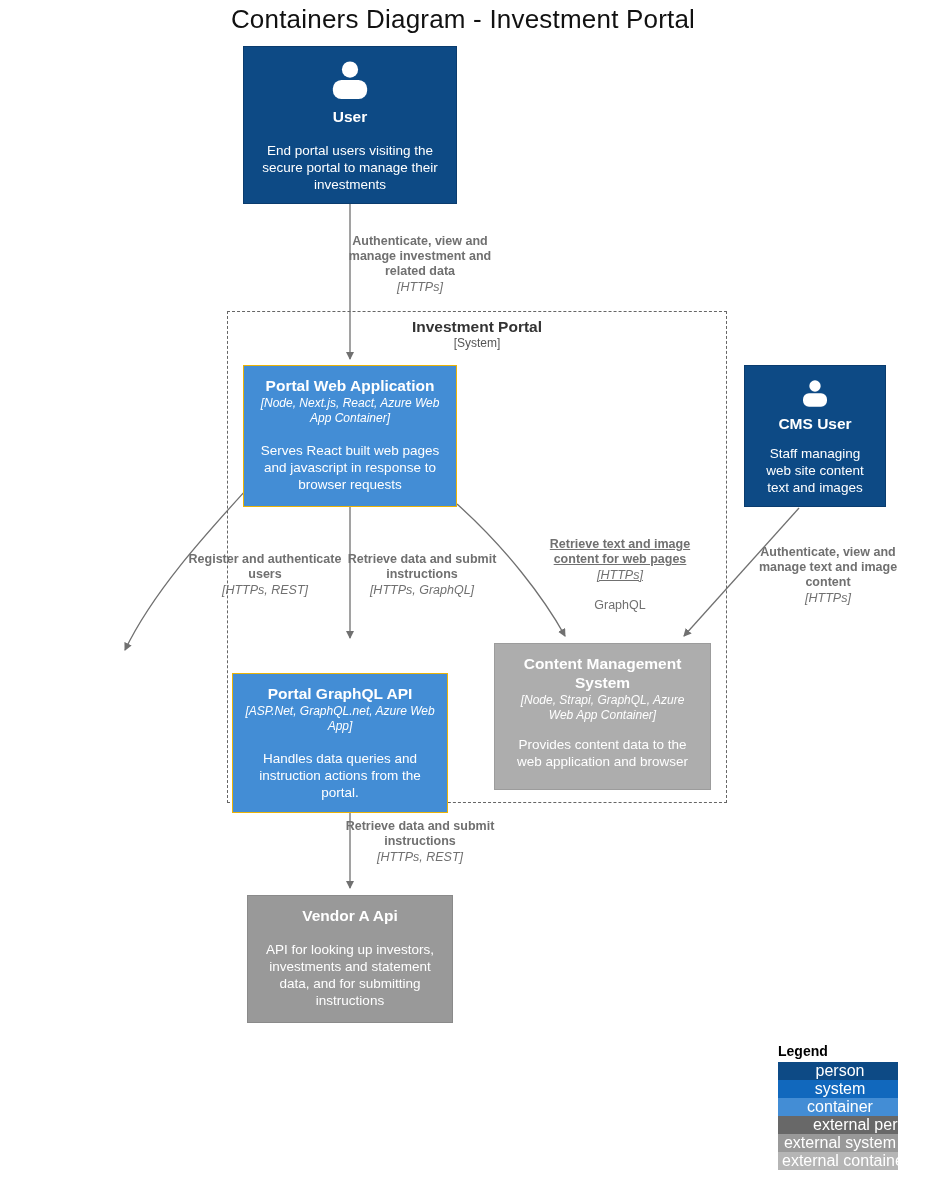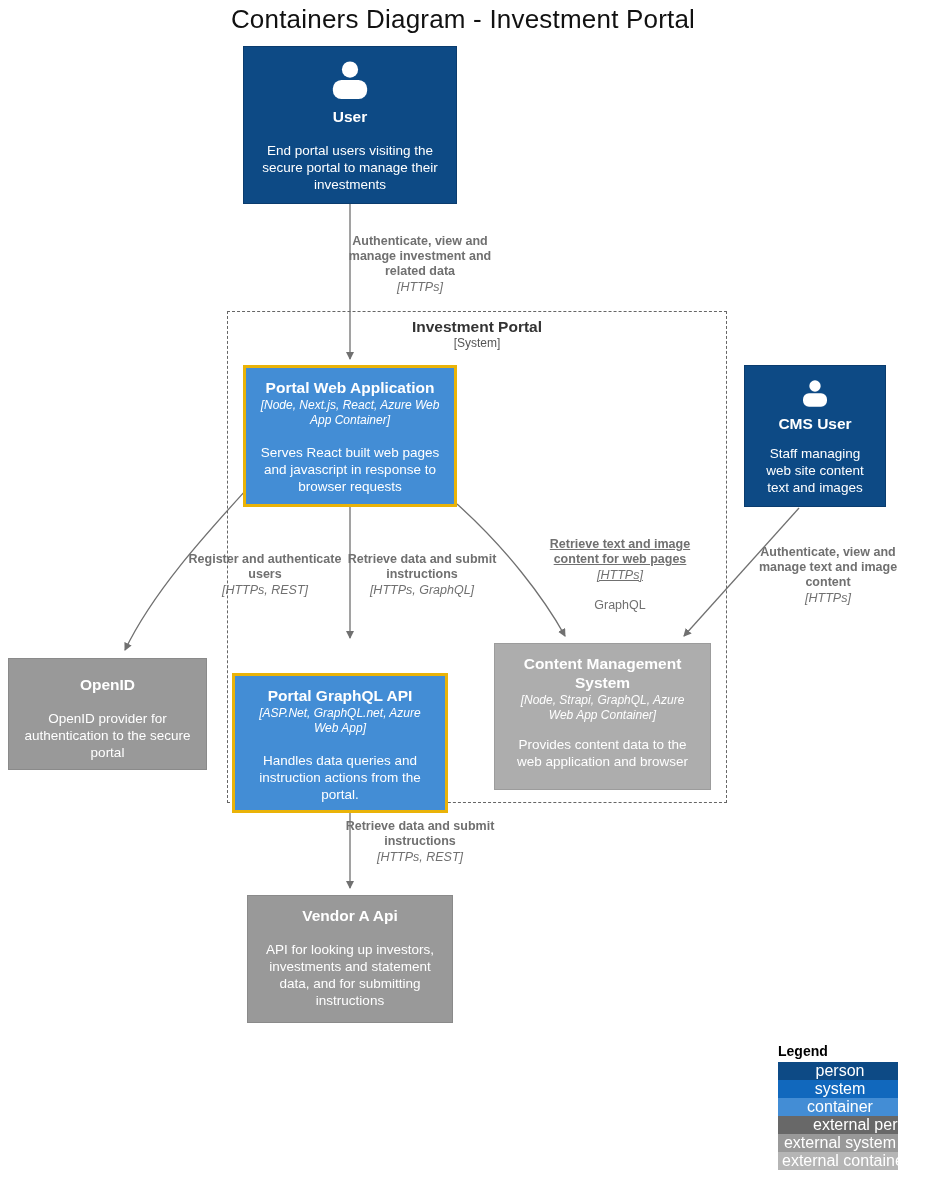--- a/index.html
+++ b/index.html
@@ -13,21 +13,21 @@
   }
   .node{
     position:absolute;box-sizing:border-box;color:#fff;text-align:center;
     display:flex;flex-direction:column;align-items:center;justify-content:flex-start;
     padding:10px 12px;
   }
   .node .name{font-size:15.5px;font-weight:bold;line-height:19px;}
   .node .tech{font-size:12px;font-style:italic;line-height:15px;margin-top:1px;}
   .node .desc{font-size:13.5px;line-height:17px;margin-top:16px;}
   .person{background:#0D4A85;border:1px solid #0A3C6E;}
-  .container-node{background:#438DD5;border:3px solid #eab308;}
+  .container-node{background:#438DD5;border:1px solid #eab308;}
   .ext-system{background:#999999;border:1px solid #8A8A8A;}
   .ext-container{background:#ADADAD;border:1px solid #9C9C9C;}
   .person .picon{margin-top:4px;margin-bottom:4px;}
   .person .name{margin-top:2px;}
   .boundary{
     position:absolute;left:227px;top:311px;width:500px;height:492px;
     border:1.5px dashed #666;box-sizing:border-box;text-align:center;
   }
   .boundary .bname{font-size:15.5px;font-weight:bold;color:#333;margin-top:5px;line-height:19px;}
   .boundary .btype{font-size:12px;color:#555;line-height:15px;}
@@ -88,24 +88,20 @@
 
   <div class="node person" style="left:744px;top:365px;width:142px;height:142px;">
     <svg class="picon" width="44" height="40" viewBox="0 0 46 42">
       <circle cx="23" cy="9" r="8.5" fill="#ffffff"></circle>
       <rect x="5" y="20" width="36" height="20" rx="9" fill="#ffffff"></rect>
     </svg>
     <div class="name">CMS User</div>
     <div class="desc" style="margin-top:12px;">Staff managing web site content text and images</div>
   </div>
 
-  <div class="node ext-system" style="left:8px;top:658px;width:199px;height:112px;">
-    <div class="name" style="margin-top:6px;">OpenID</div>
-    <div class="desc">OpenID provider for authentication to the secure portal</div>
-  </div>
 
   <div class="node container-node" style="left:232px;top:645px;width:216px;height:140px;margin-top:28px;">
     <div class="name">Portal GraphQL API</div>
     <div class="tech">[ASP.Net, GraphQL.net, Azure Web App]</div>
     <div class="desc">Handles data queries and instruction actions from the portal.</div>
   </div>
 
   <div class="node ext-container" style="left:494px;top:643px;width:217px;height:147px;">
     <div class="name">Content Management System</div>
     <div class="tech">[Node, Strapi, GraphQL, Azure Web App Container]</div>

